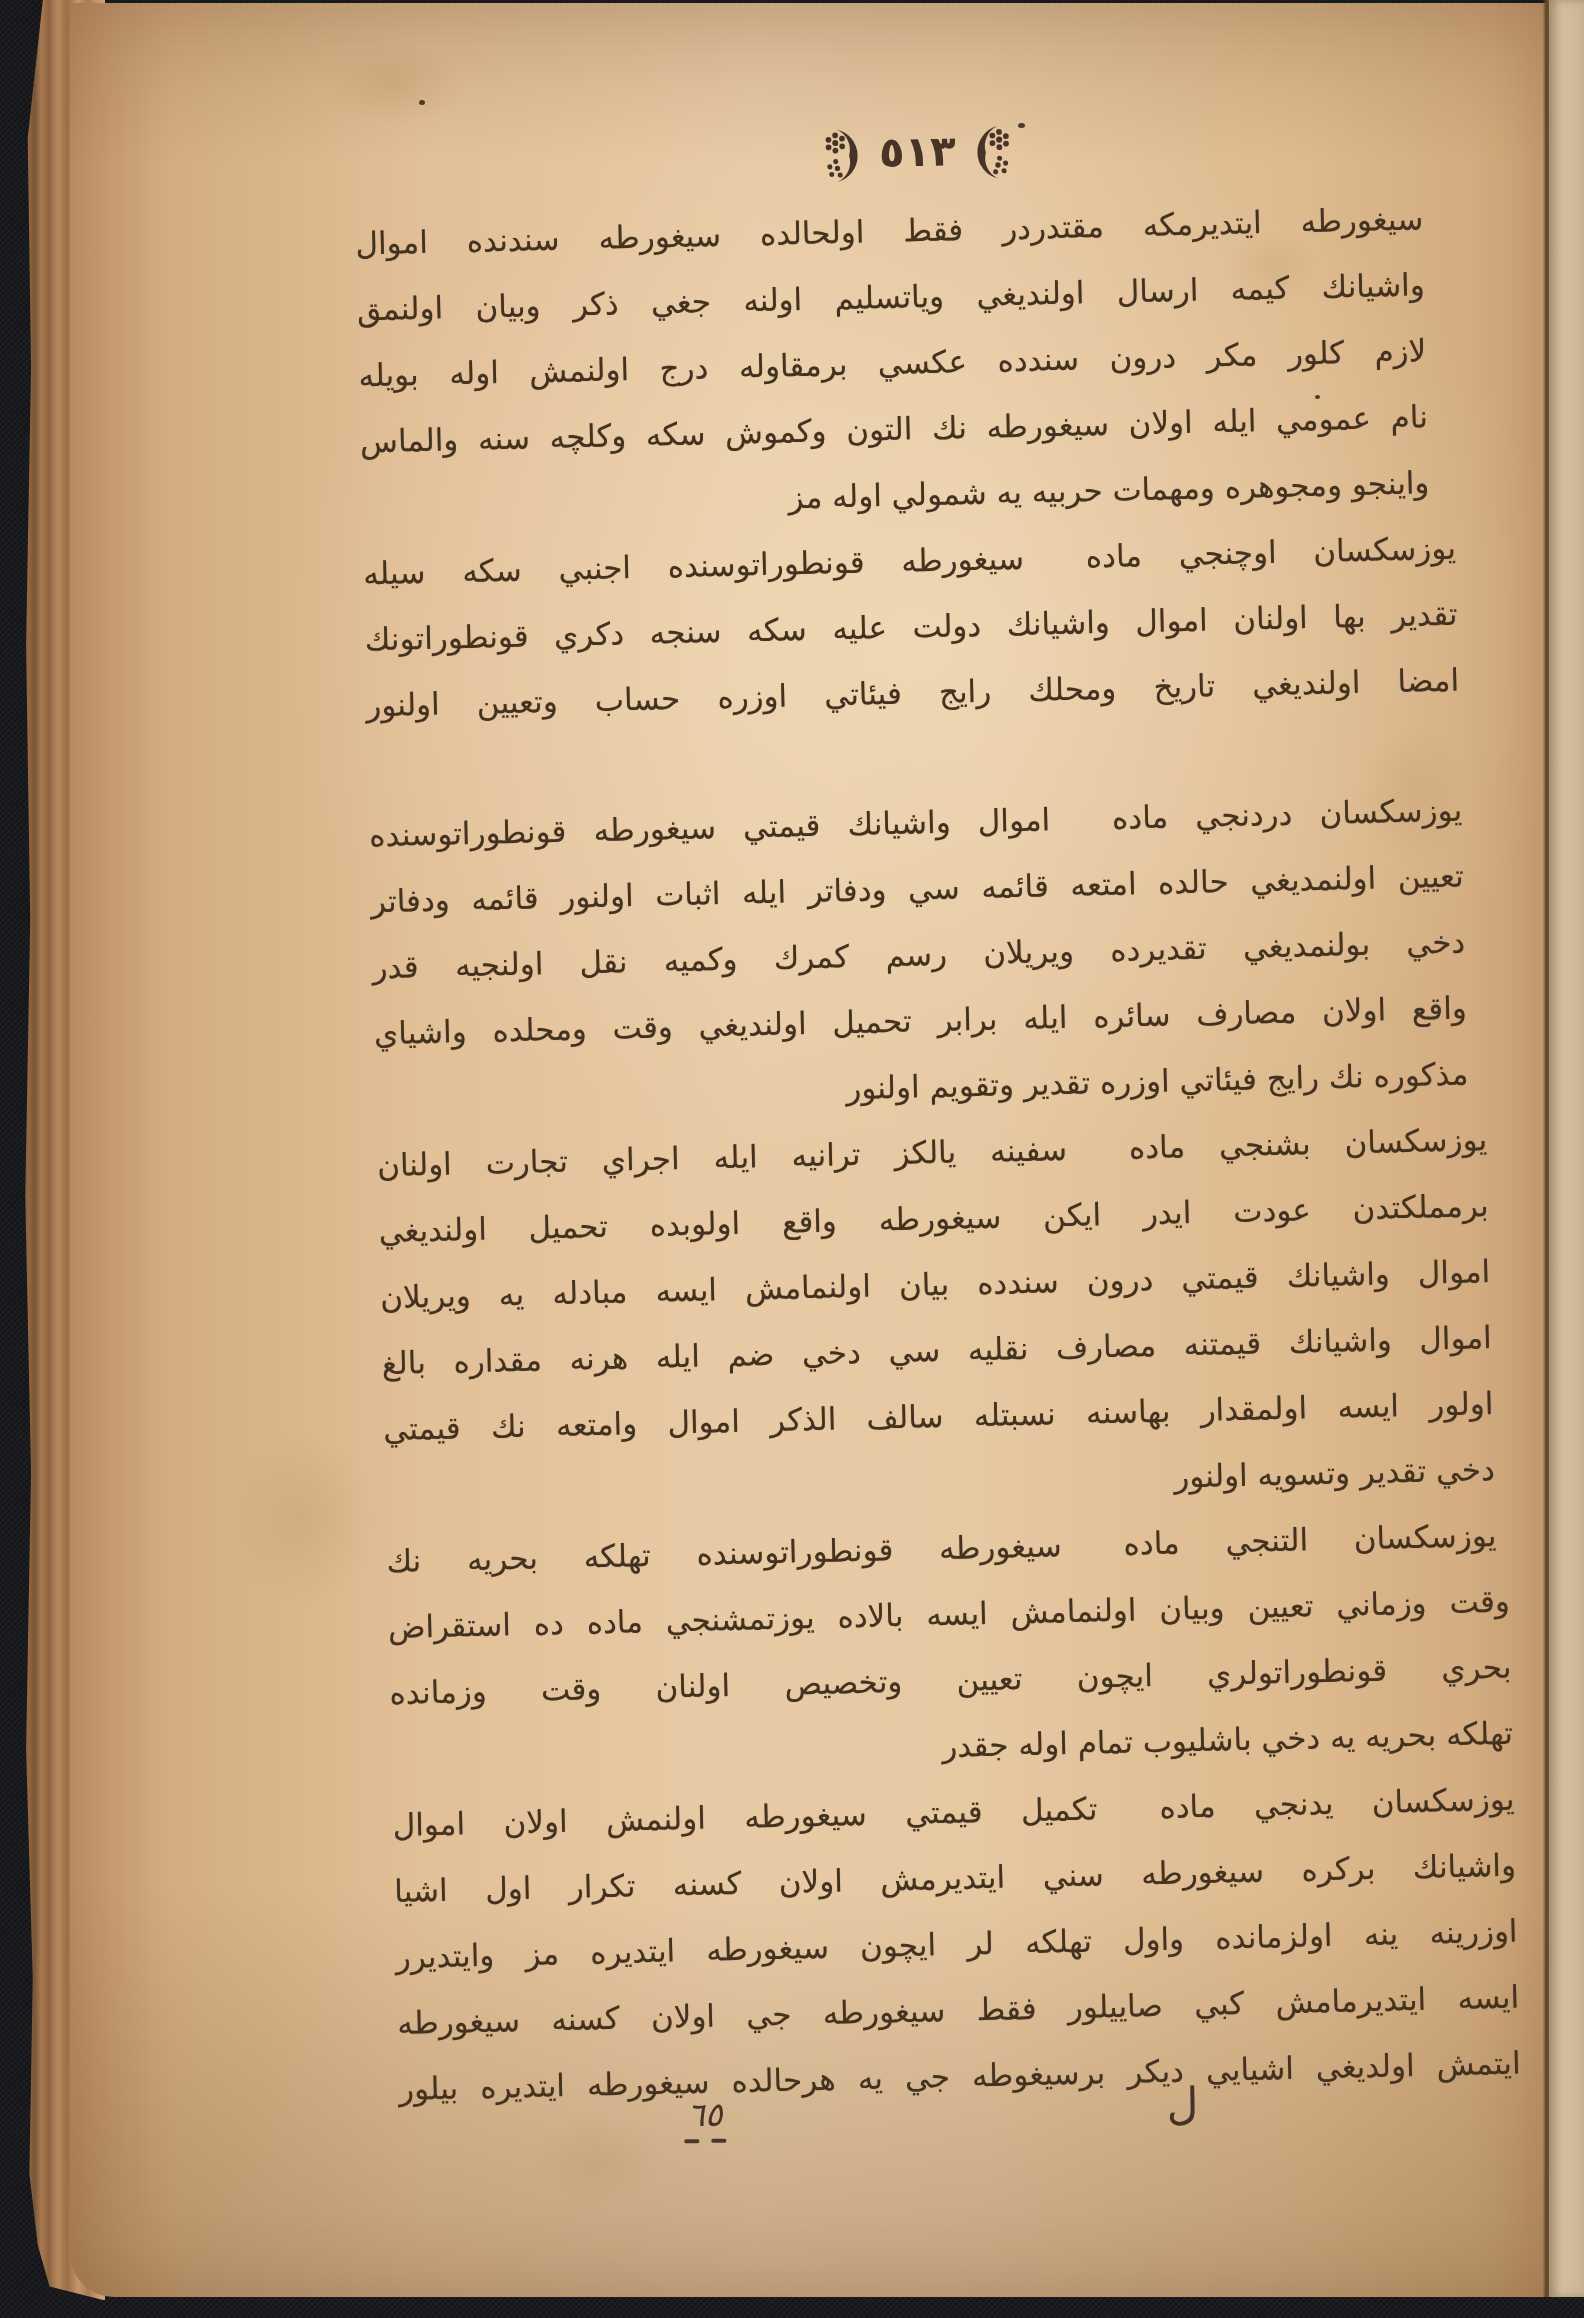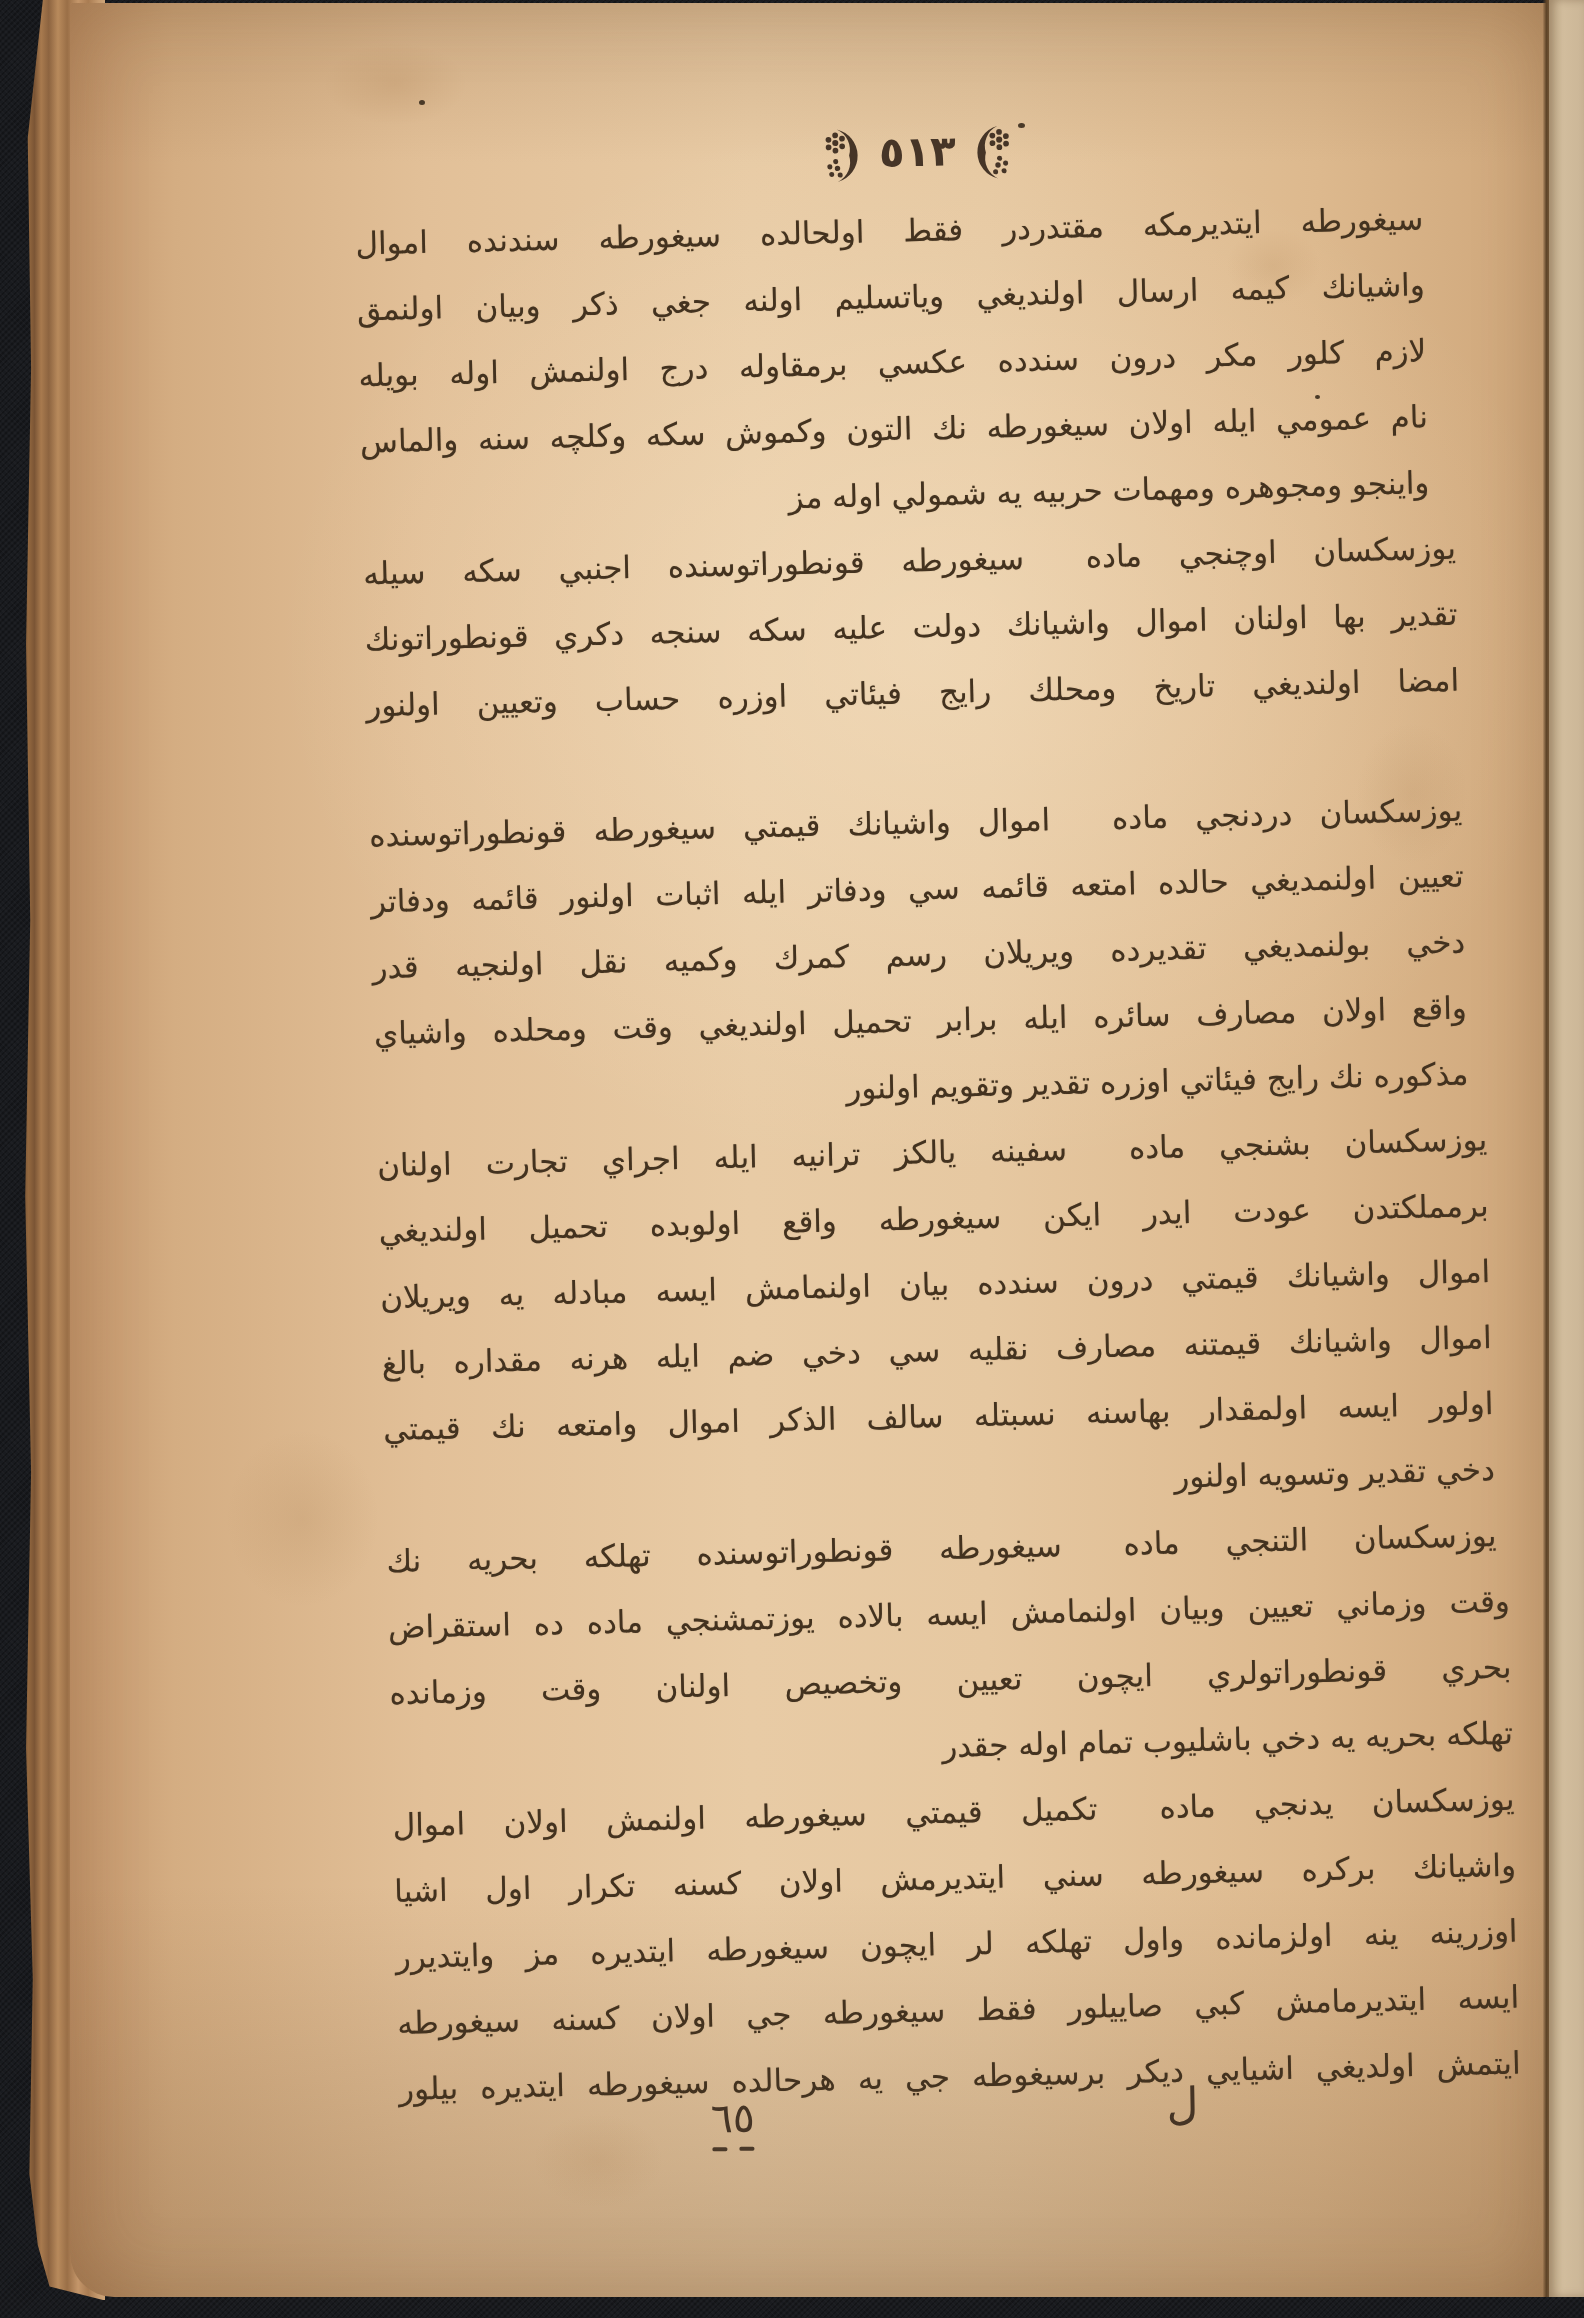--- a/index.html
+++ b/index.html
@@ -80,23 +80,24 @@
   }
   .line.short{text-align-last:right;}
   .line.para-gap{margin-top:64px;}
   .line:nth-child(-n+5){margin-left:0;margin-right:54px;}
   .line:nth-child(n+6):nth-child(-n+13){margin-right:29px;}
   .line:nth-child(n+14):nth-child(-n+20){margin-right:11.8px;}
   .line:nth-child(n+21){margin-right:0;}
 
   
   #signature{
-    position:absolute;left:700px;top:2098px;width:68px;
-    text-align:center;color:#453425;font-size:41px;line-height:1;
+    position:absolute;left:672px;top:2098px;width:68px;
+    text-align:center;color:#453425;font-size:33px;line-height:1;
     transform:rotate(-1deg);
+    font-style:italic;
   }
   #sig-underline{
     margin-top:8.4px;display:flex;justify-content:center;gap:11.8px;
   }
   #sig-underline i{display:block;width:15px;height:3.4px;background:#4a3929;border-radius:1.7px;}
   #catchword{
     position:absolute;left:1154px;top:2082px;width:59px;
     text-align:center;color:#453425;font-size:44px;line-height:1;
     transform:rotate(-1deg);
   }

